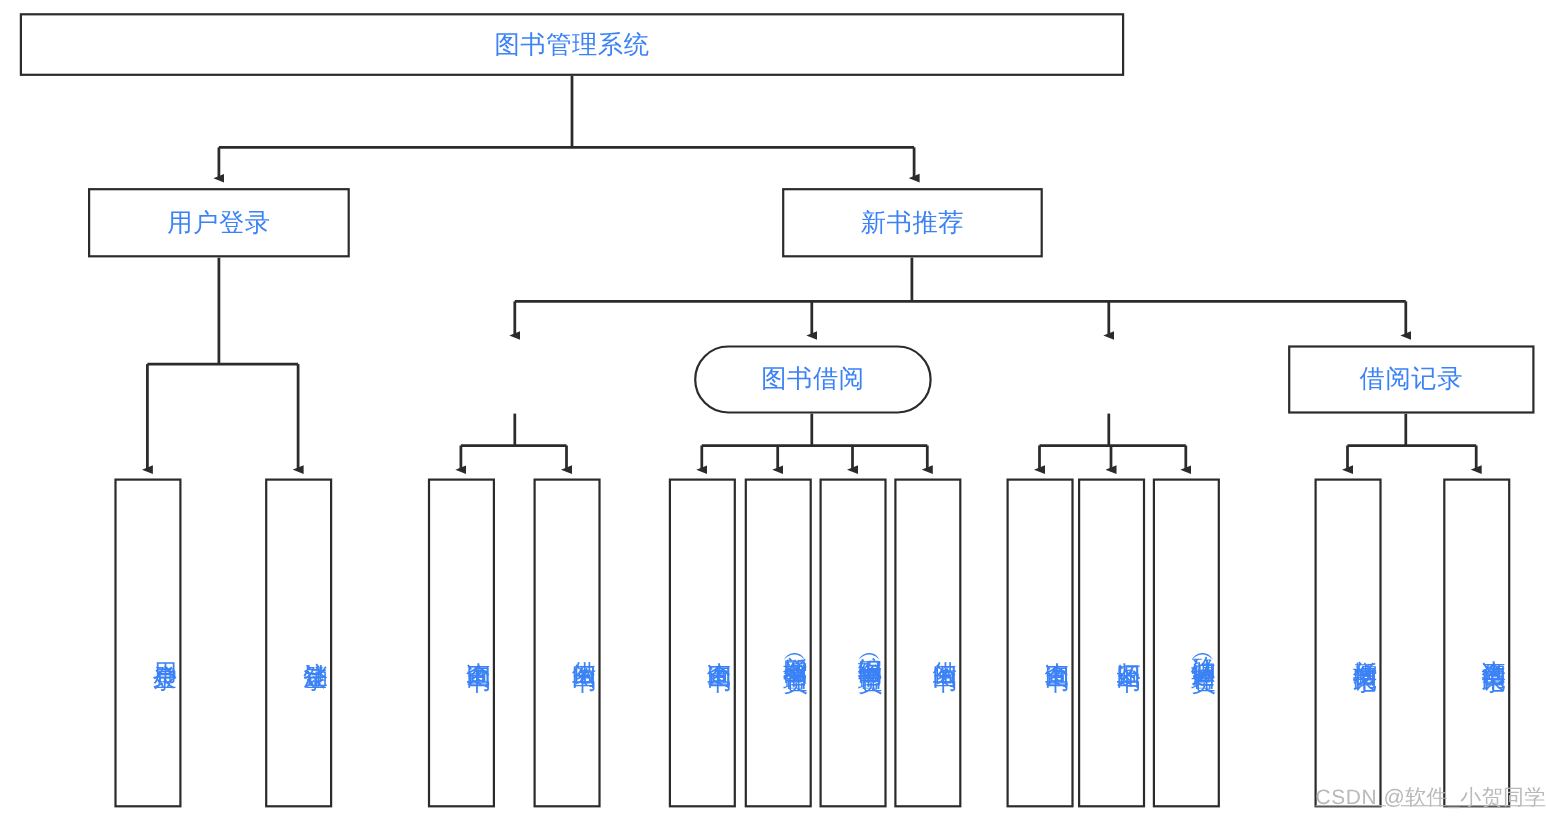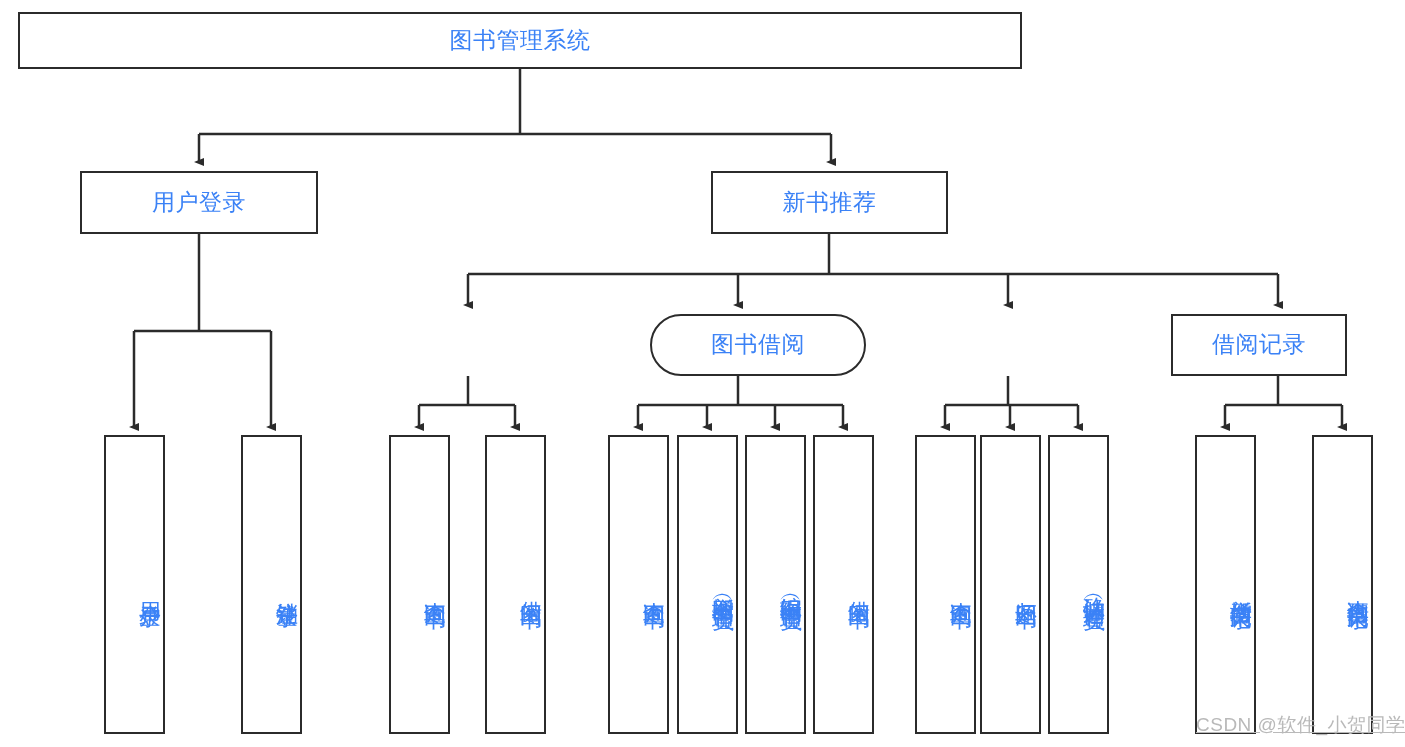--- a/index.html
+++ b/index.html
@@ -122,24 +122,24 @@
     <span class="txt">图书管理系统</span>
   </div>
 
   <div class="node h" style="left:80px; top:171px; width:238px; height:63px;">
     <span class="txt">用户登录</span>
   </div>
   <div class="node h" style="left:711px; top:171px; width:237px; height:63px;">
     <span class="txt">新书推荐</span>
   </div>
 
-  <div class="node h" style="left:650px; top:314px; width:216px; height:62px;border-radius:31px;">
+  <div class="node h" style="left:631px; top:314px; width:216px; height:62px;border-radius:31px;">
     <span class="txt">图书借阅</span>
   </div>
-  <div class="node h" style="left:1171px; top:314px; width:176px; height:62px;">
+  <div class="node h" style="left:1171px; top:314px; width:224px; height:62px;">
     <span class="txt">借阅记录</span>
   </div>
 
   <div class="node leaf" style="left:104px; top:435px; width:61px; height:299px;">
     <span class="txt">用户登录</span>
   </div>
   <div class="node leaf" style="left:241px; top:435px; width:61px; height:299px;">
     <span class="txt">注销登录</span>
   </div>
 

